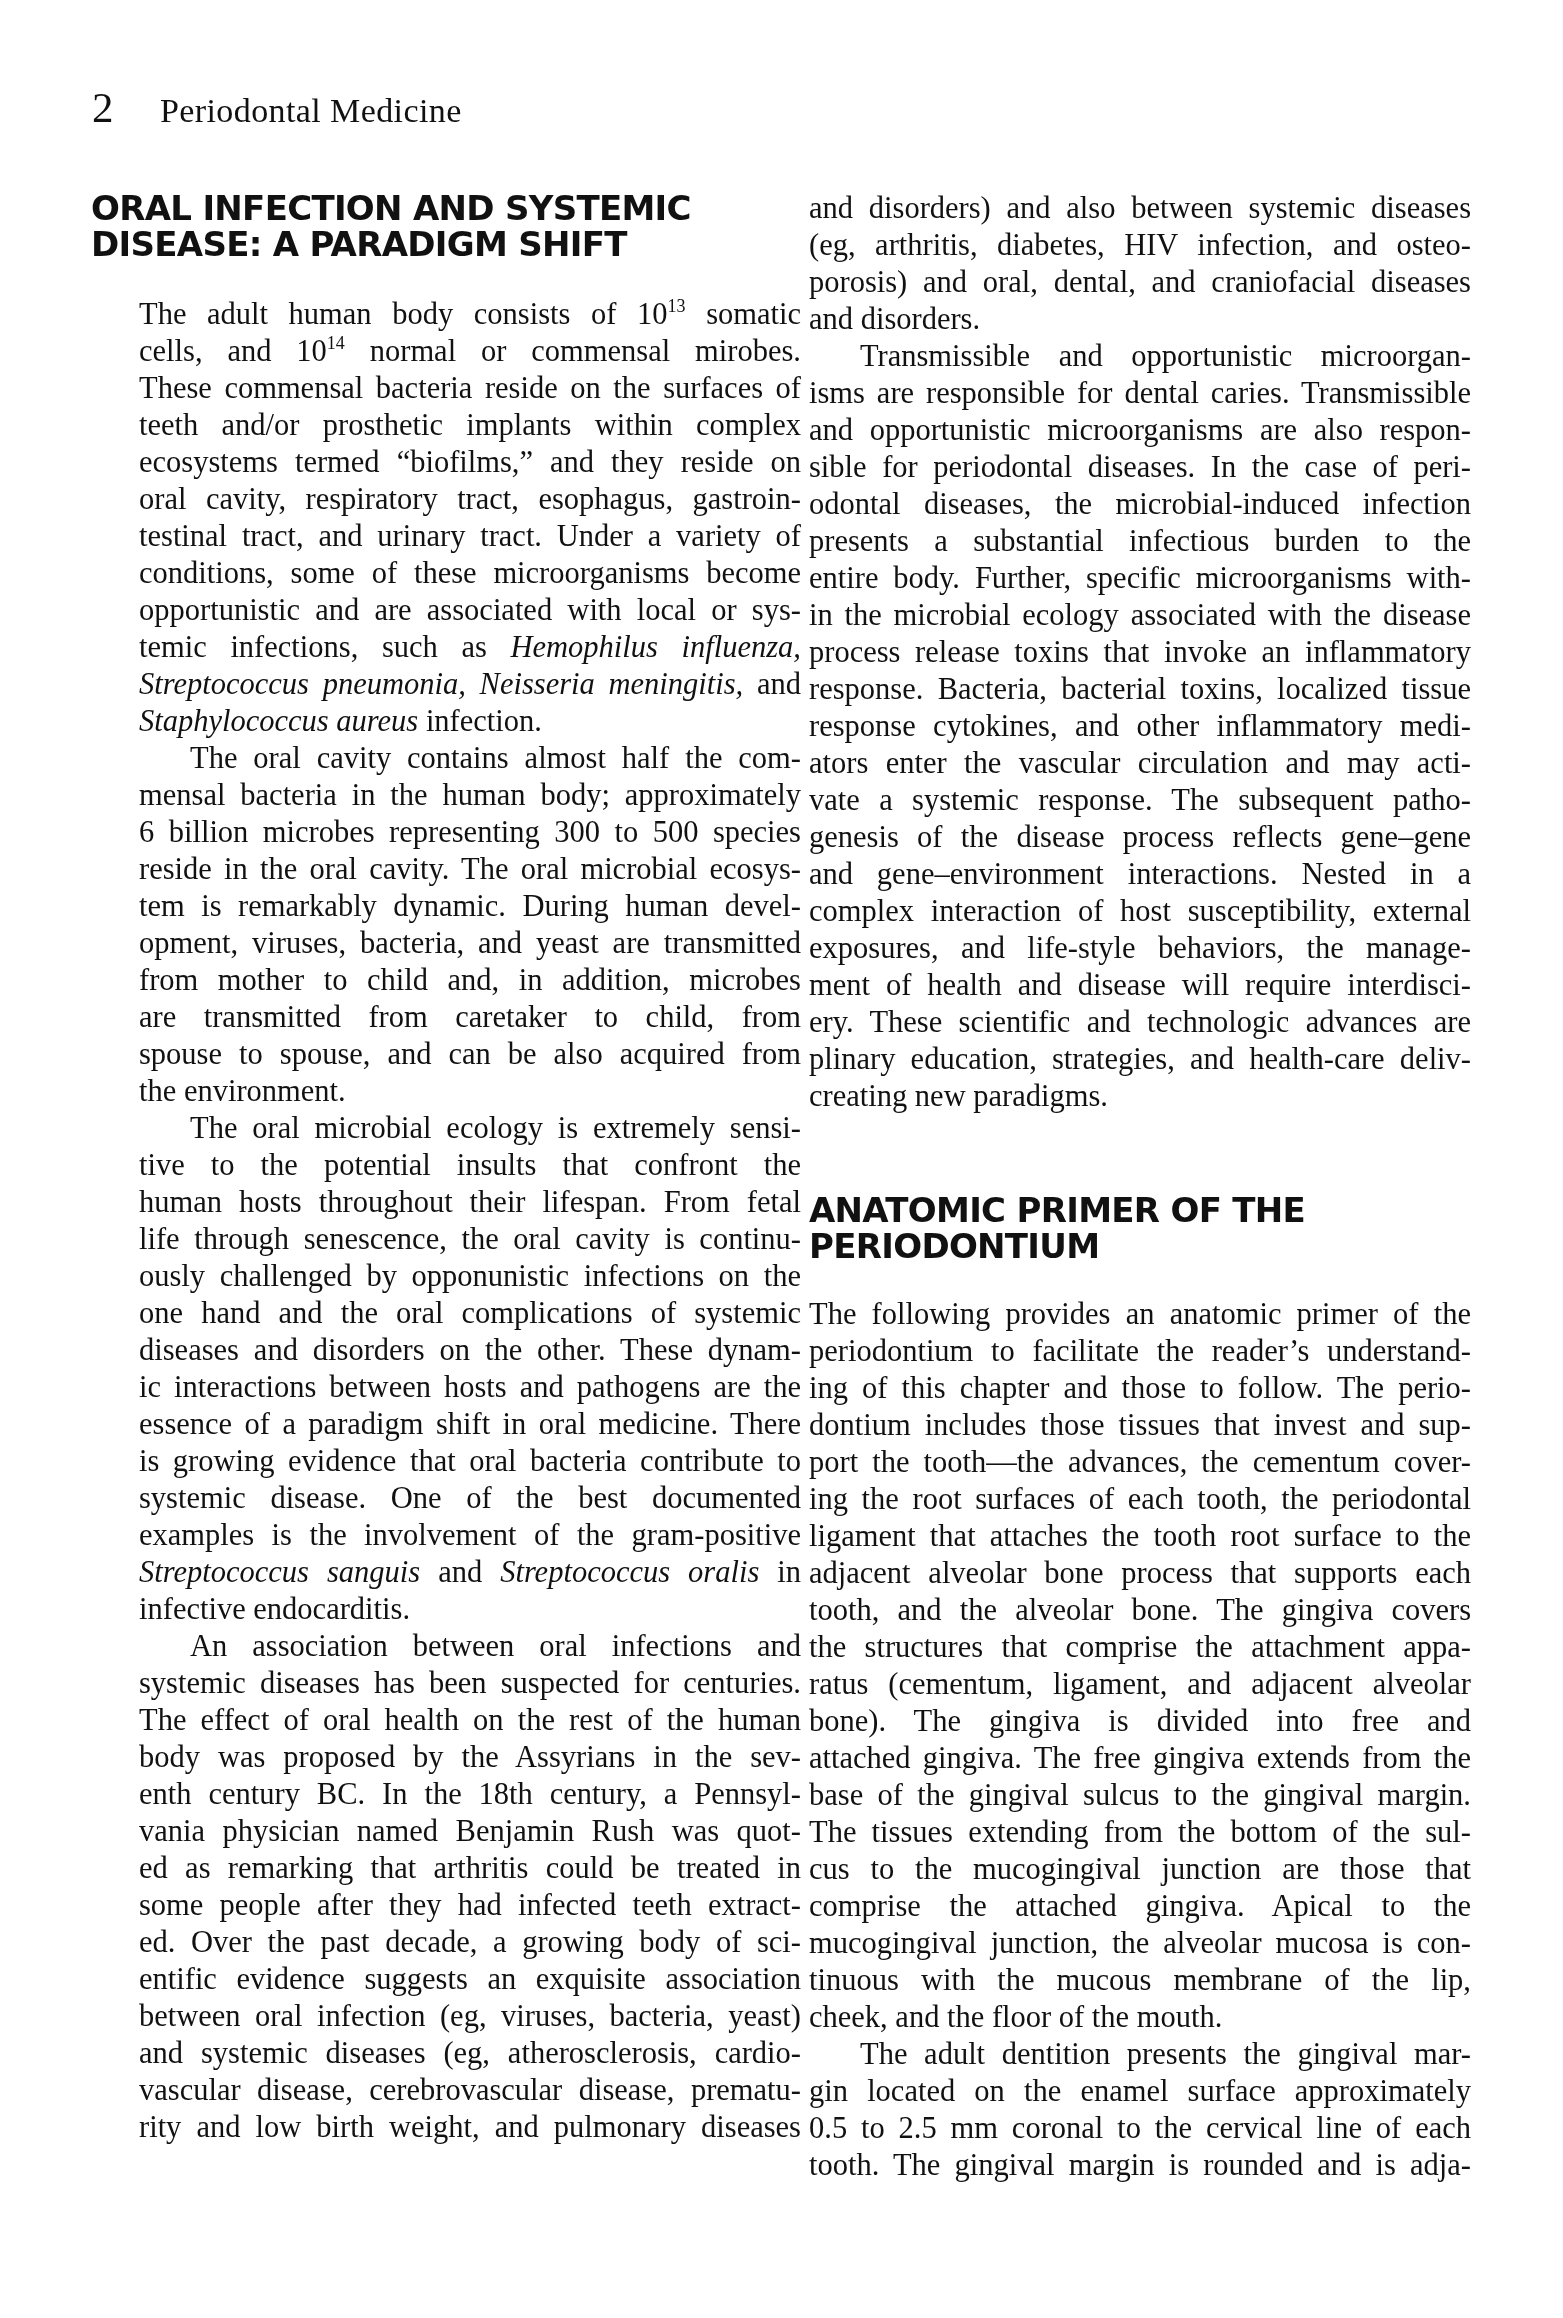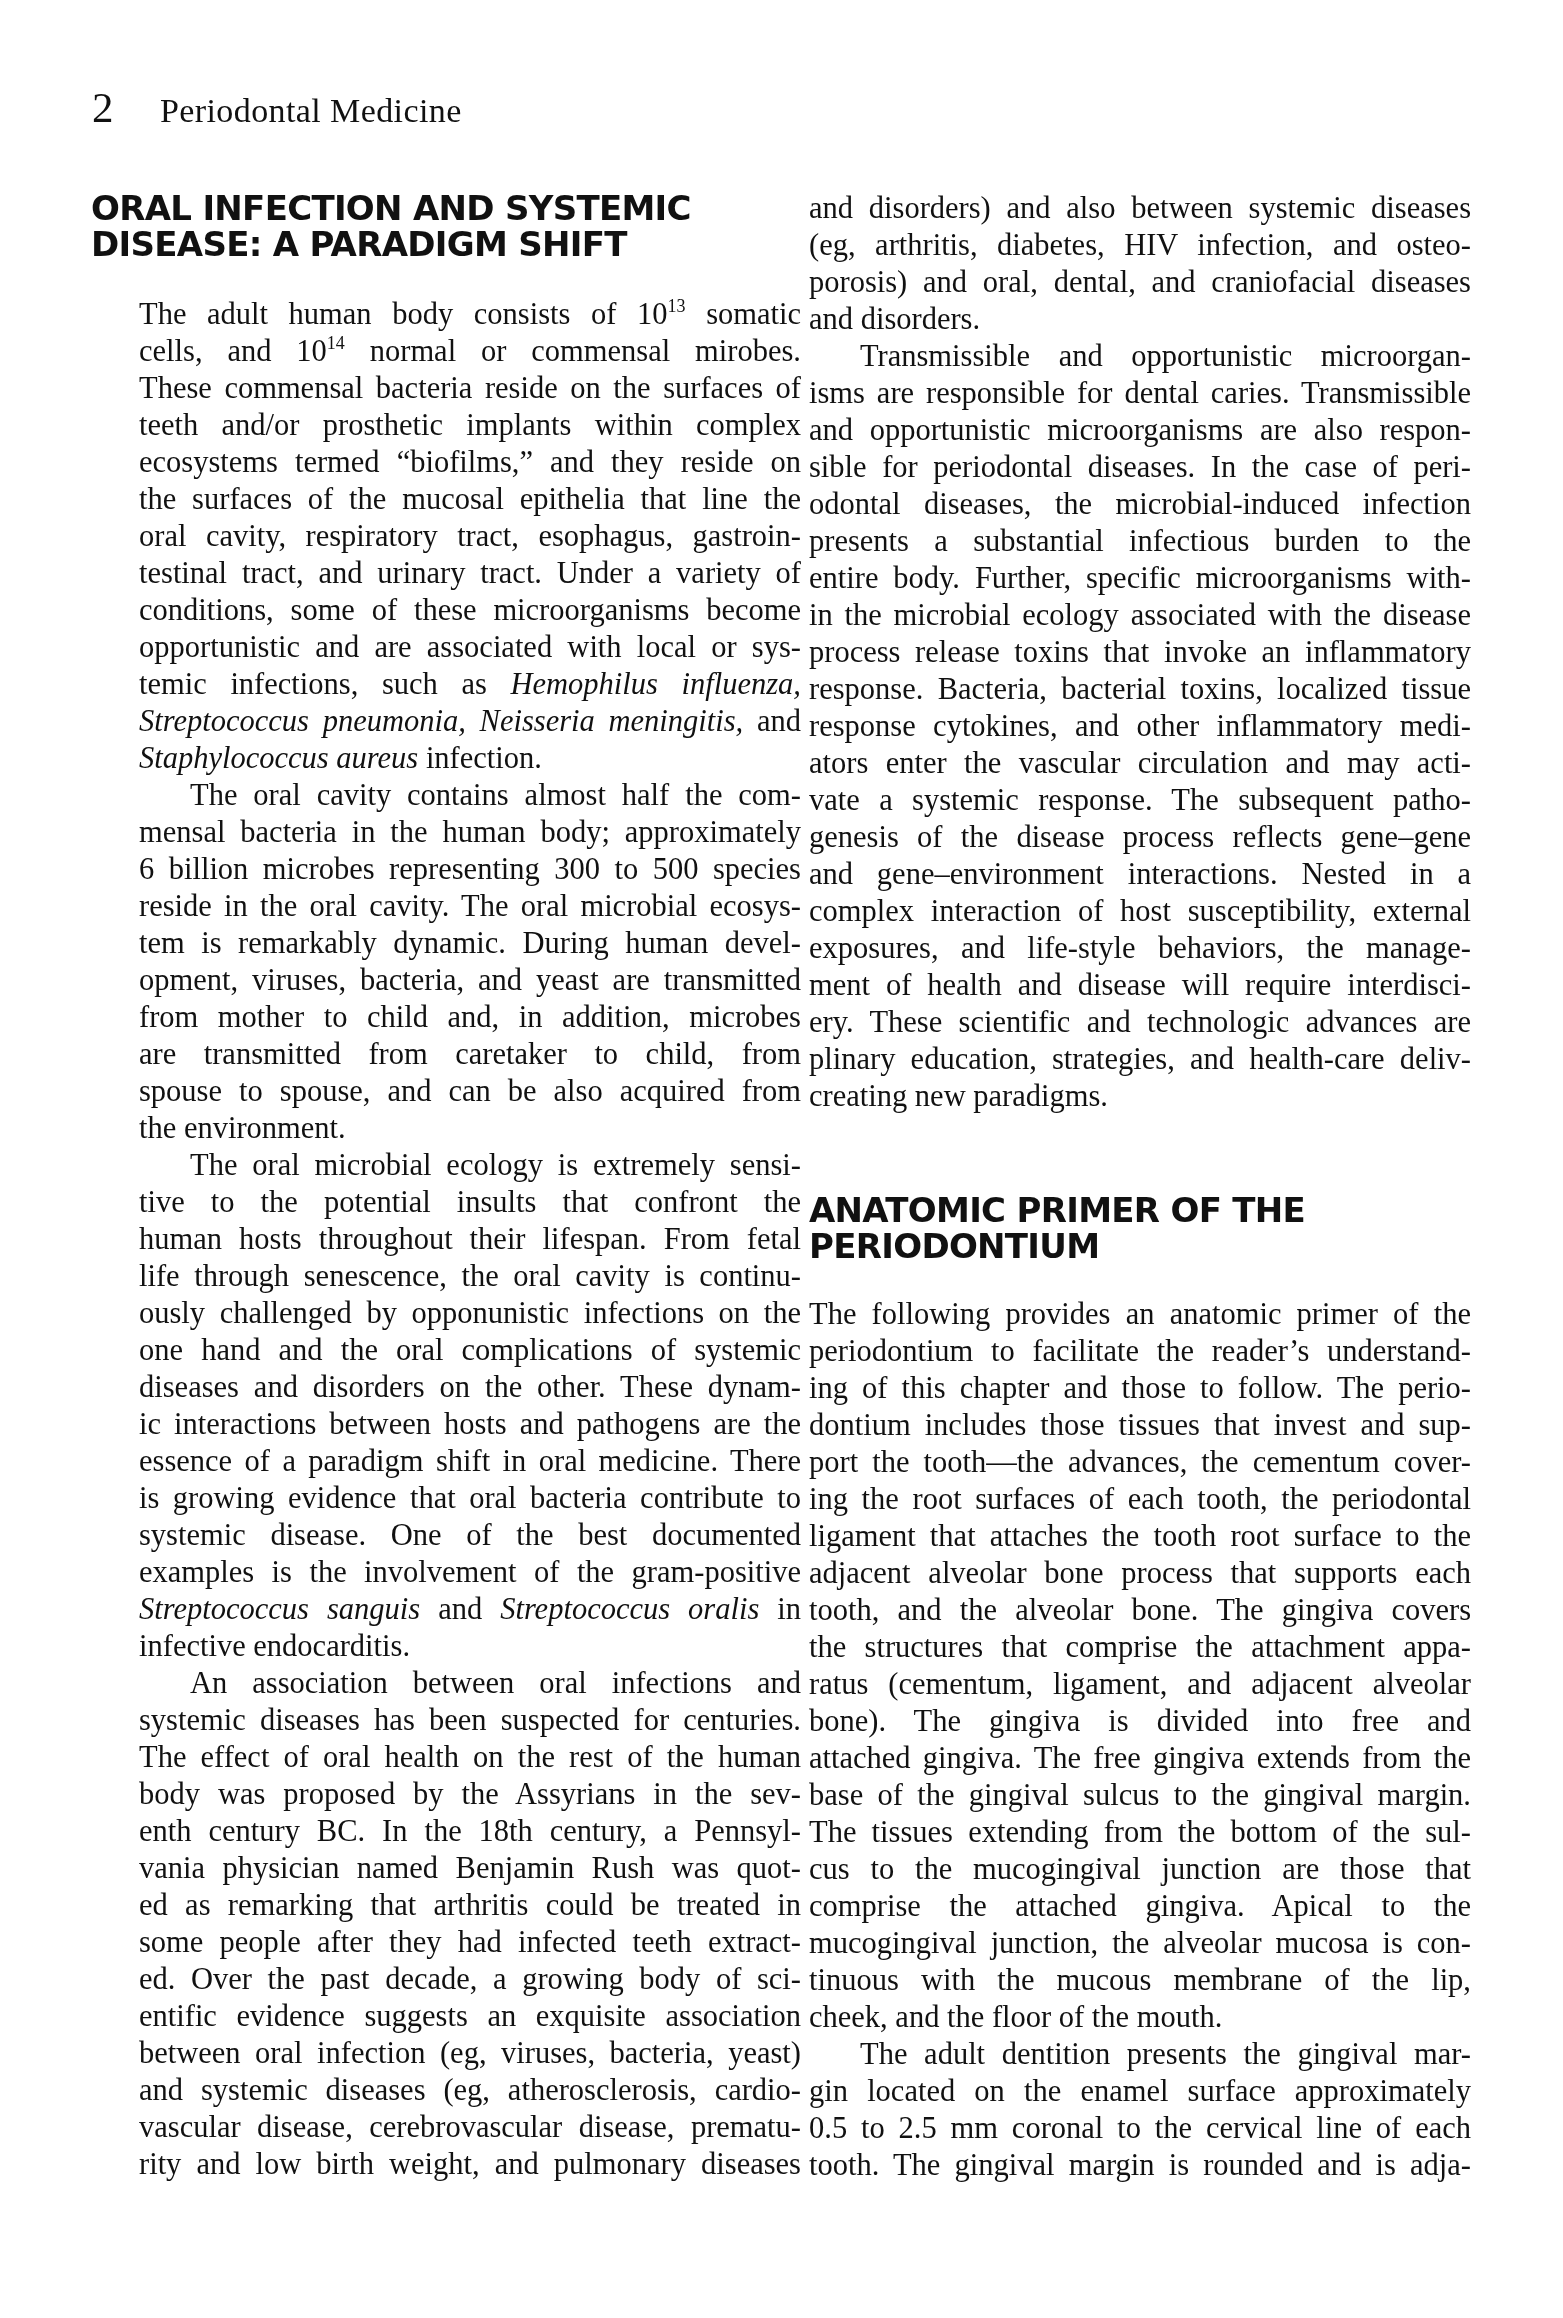--- a/index.html
+++ b/index.html
@@ -41,21 +41,20 @@
     <span class="hl">ORAL INFECTION AND SYSTEMIC</span>
     <span class="hl">DISEASE: A PARADIGM SHIFT</span>
   </h2>
   <div id="left-body" style="position:absolute; top:106px; left:0; width:662px;margin-left:48px;">
       <div class="para">
         <span class="line">The adult human body consists of 10<sup>13</sup> somatic</span>
         <span class="line">cells, and 10<sup>14</sup> normal or commensal mirobes.</span>
         <span class="line">These commensal bacteria reside on the surfaces of</span>
         <span class="line">teeth and/or prosthetic implants within complex</span>
         <span class="line">ecosystems termed “biofilms,” and they reside on</span>
-        <span class="line">the surfaces of the mucosal epithelia that line the</span>
         <span class="line">oral cavity, respiratory tract, esophagus, gastroin-</span>
         <span class="line">testinal tract, and urinary tract. Under a variety of</span>
         <span class="line">conditions, some of these microorganisms become</span>
         <span class="line">opportunistic and are associated with local or sys-</span>
         <span class="line">temic infections, such as <i>Hemophilus influenza,</i></span>
         <span class="line"><i>Streptococcus pneumonia, Neisseria meningitis,</i> and</span>
         <span class="line last"><i>Staphylococcus aureus</i> infection.</span>
       </div>
       <div class="para">
         <span class="line indent">The oral cavity contains almost half the com-</span>

